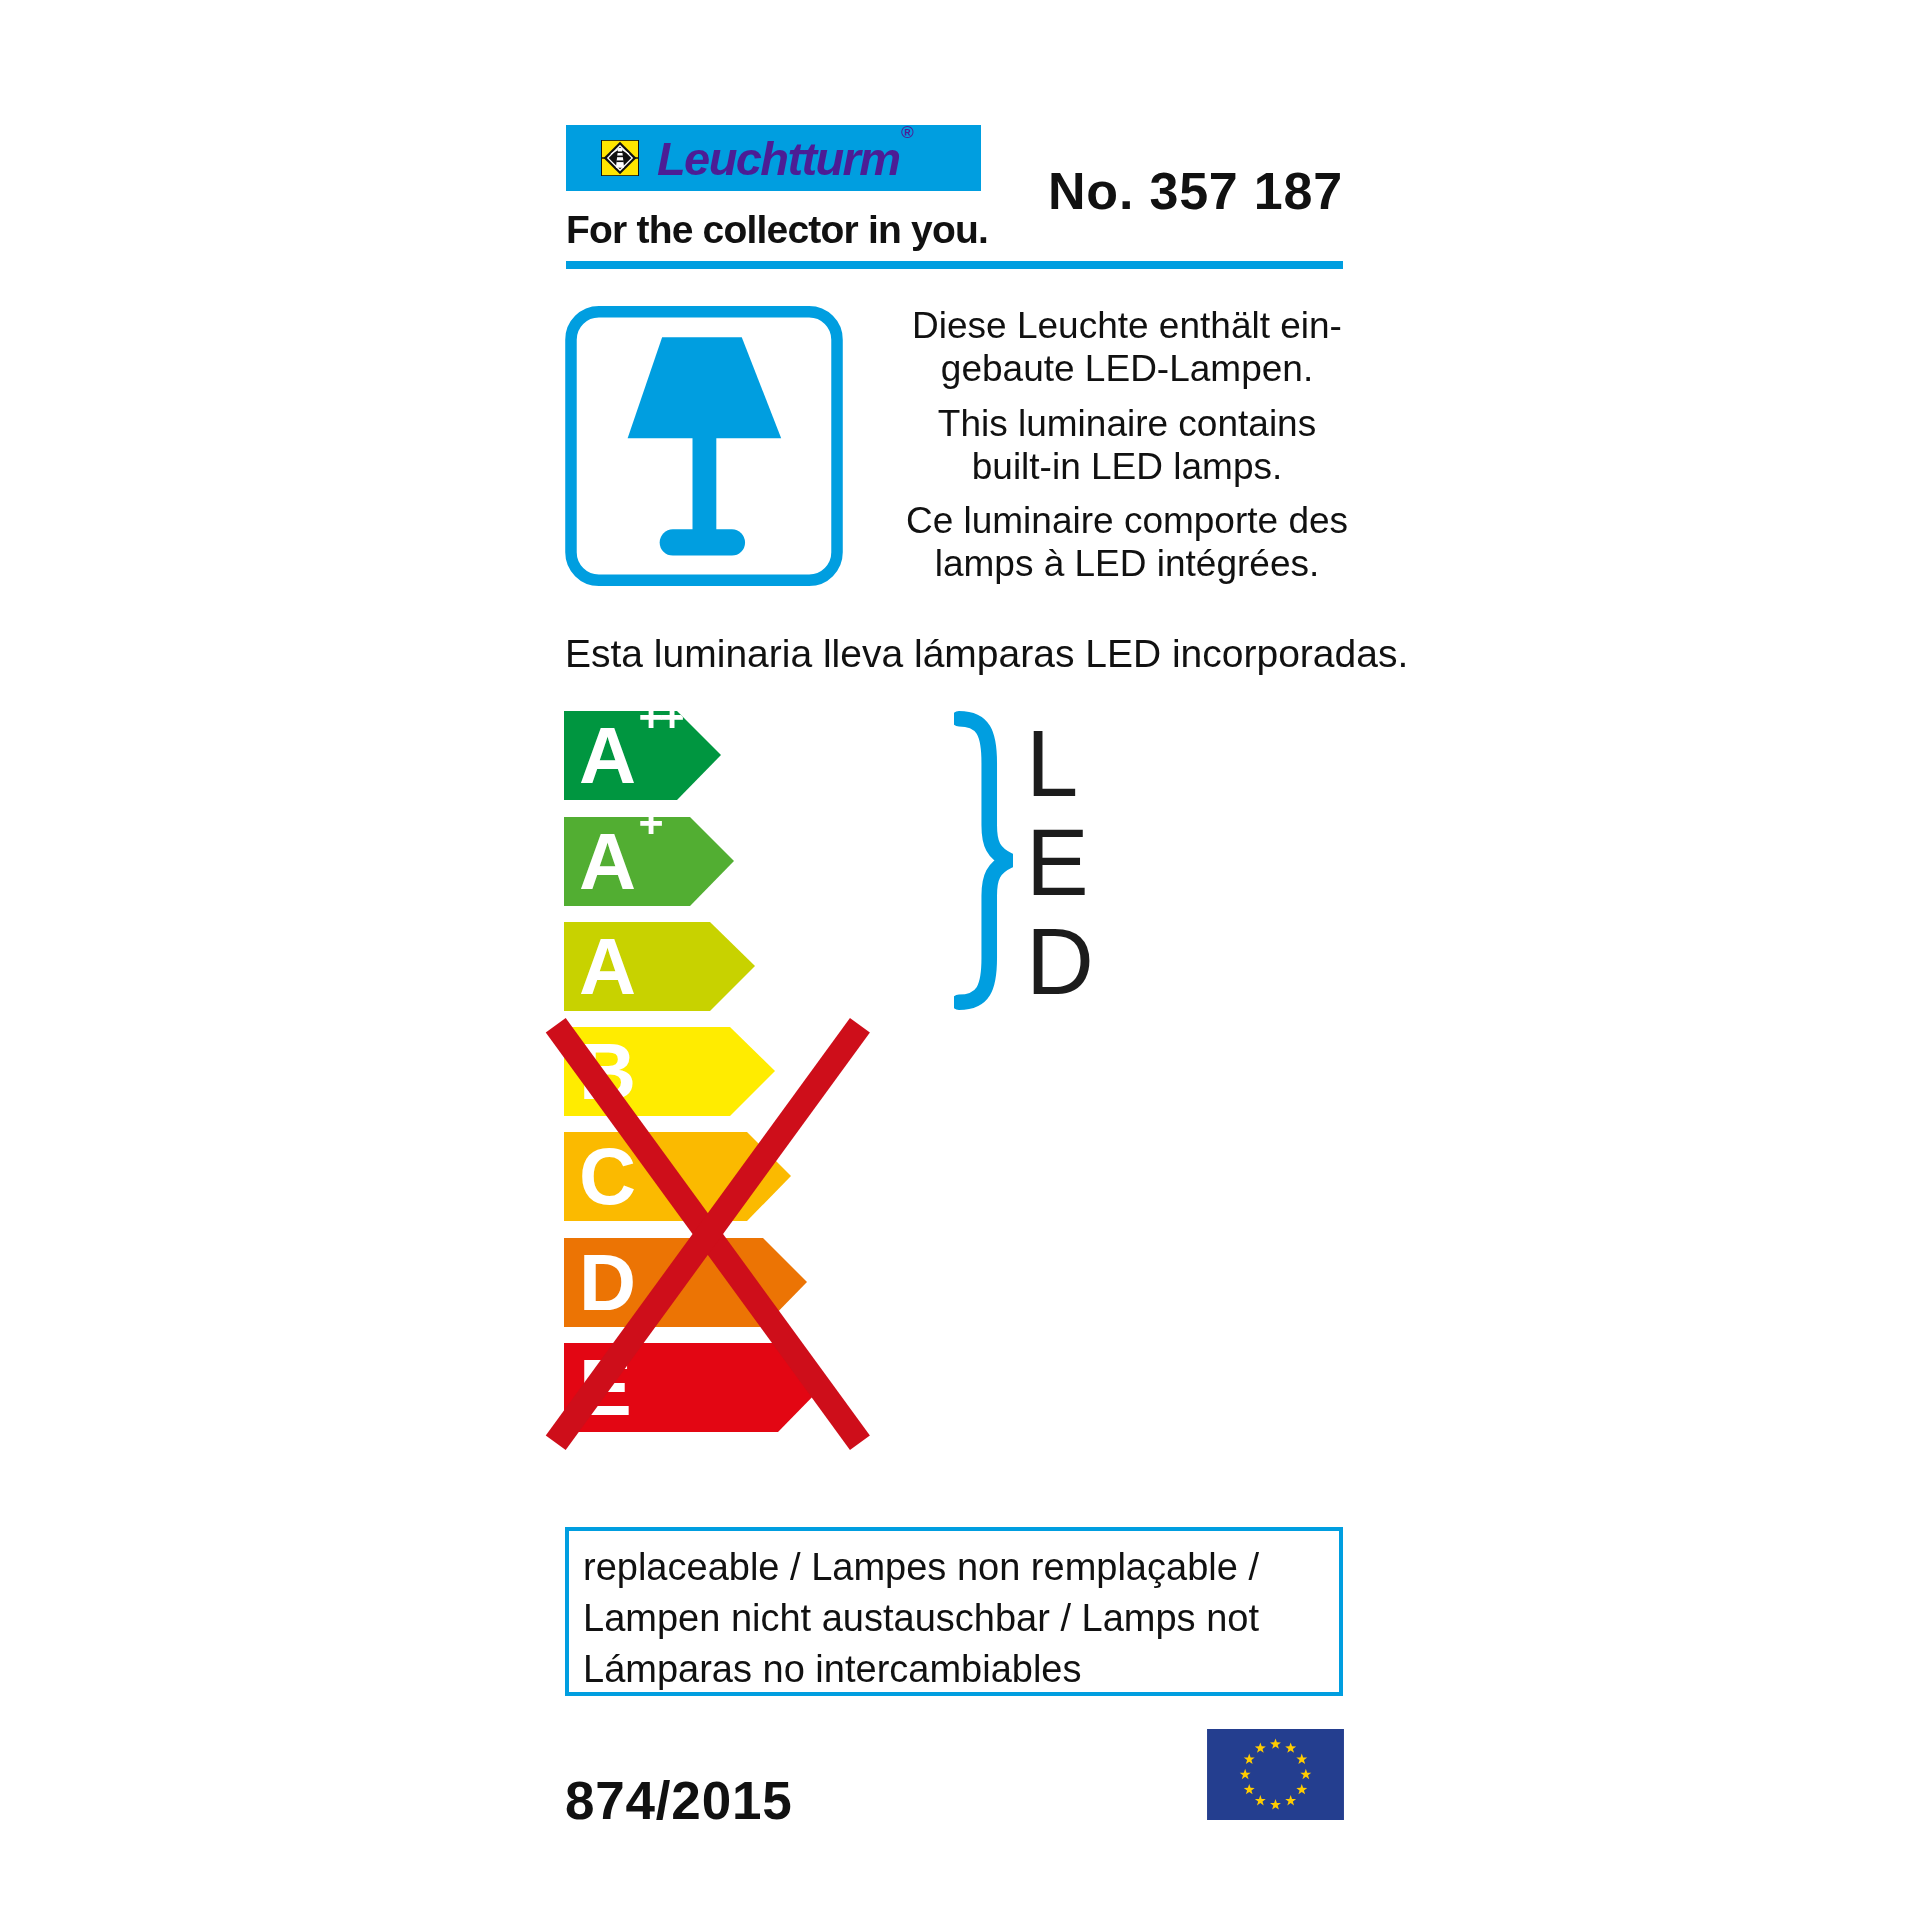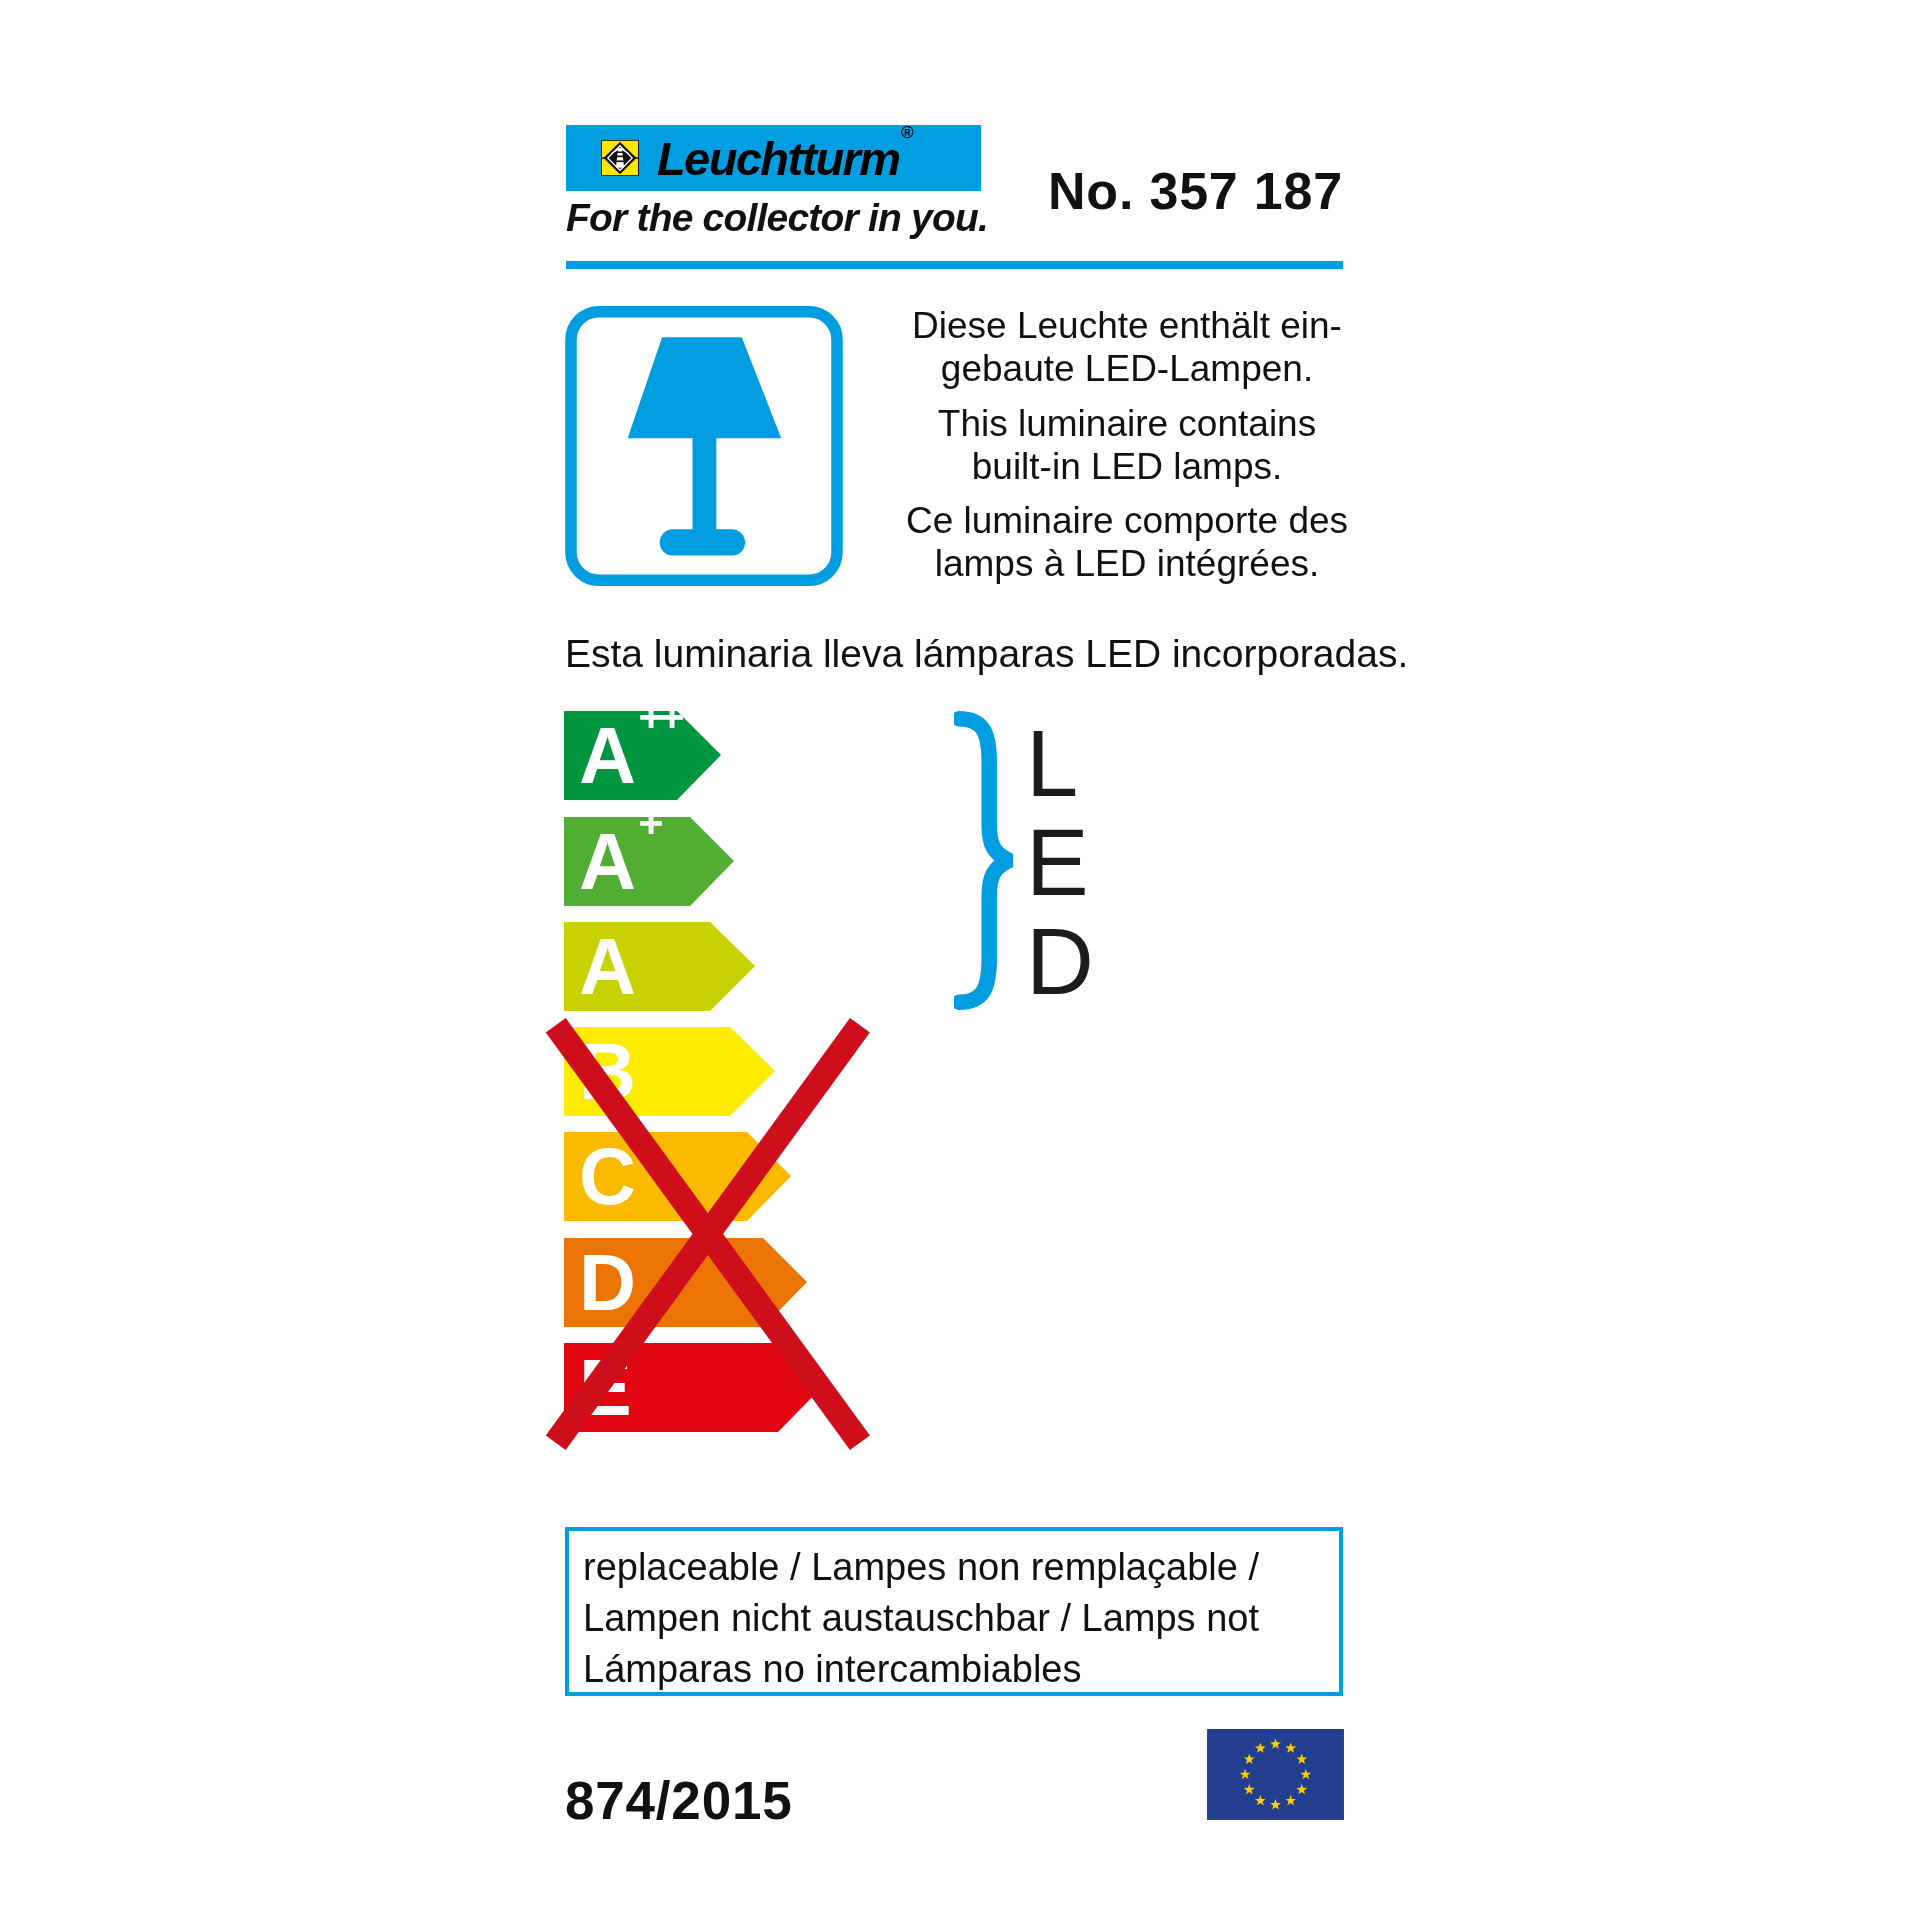--- a/index.html
+++ b/index.html
@@ -12,25 +12,25 @@
   }
   *{margin:0;padding:0;box-sizing:border-box;}
   html,body{background:#ffffff;}
   body{font-family:"Liberation Sans", sans-serif;color:var(--text-black);}
   .page{position:relative;width:1928px;height:1928px;background:#ffffff;overflow:hidden;}
 
   
   .brandbar{position:absolute;left:566px;top:125px;width:415px;height:66px;
     background:var(--accent-blue);display:flex;align-items:center;padding-left:35px;}
   .stamp{width:38px;height:36px;flex:0 0 auto;}
-  .brandname{color:#000000;font-size:47px;font-weight:bold;font-style:italic;
+  .brandname{color:#4c1d95;font-size:47px;font-weight:bold;font-style:italic;
     letter-spacing:-1.6px;margin-left:18px;white-space:nowrap;line-height:1;}
   .brandname sup{font-size:17.3px;font-style:normal;letter-spacing:0;position:relative;top:-20px;left:1.6px;}
-  .tagline{position:absolute;left:566px;top:196px;width:428px;font-size:39px;
-    font-weight:bold;font-style:italic;letter-spacing:-0.8px;white-space:nowrap;}
+  .tagline{position:absolute;left:566px;top:208px;width:428px;font-size:39px;
+    font-weight:bold;letter-spacing:-0.8px;white-space:nowrap;}
   .prodno{position:absolute;right:585px;top:153px;font-size:52px;font-weight:bold;
     letter-spacing:0.8px;white-space:nowrap;margin-top:8px;}
   .rule{position:absolute;left:566px;top:261px;width:777px;height:8.2px;background:var(--accent-blue);}
 
   
   .lampbox{position:absolute;left:565px;top:306px;width:278px;height:280px;}
   .lamp-blue{fill:var(--accent-blue);}
   .lamp-border{fill:#ffffff;stroke:var(--accent-blue);stroke-width:14;}
   .lum-text{position:absolute;left:872px;top:304px;width:510px;font-size:37px;line-height:43px;text-align:center;}
   .lum-text p{margin:0 0 11.5px 0;}

